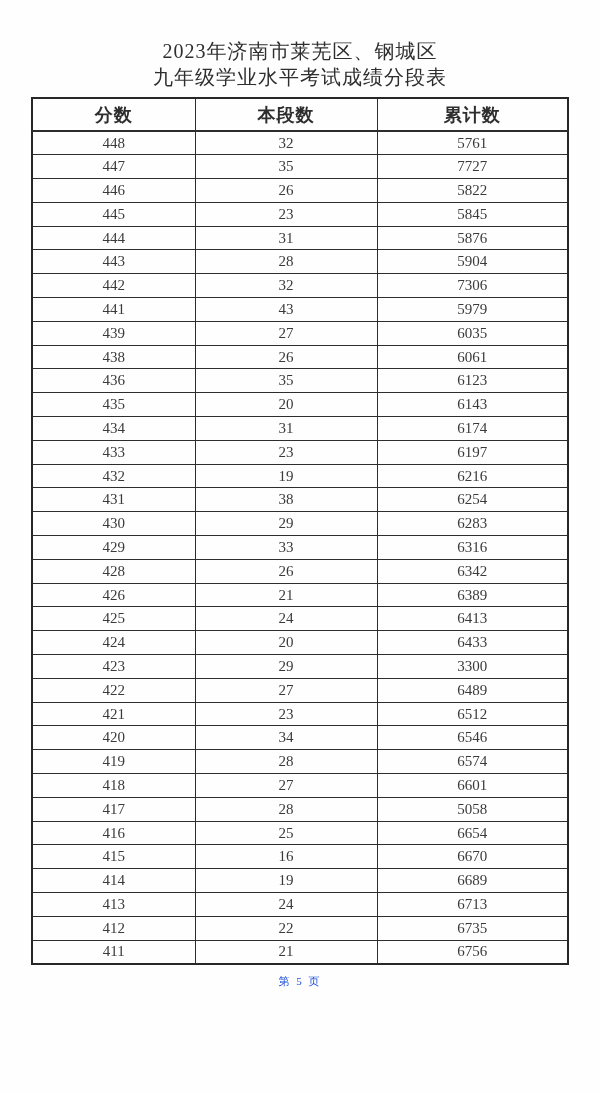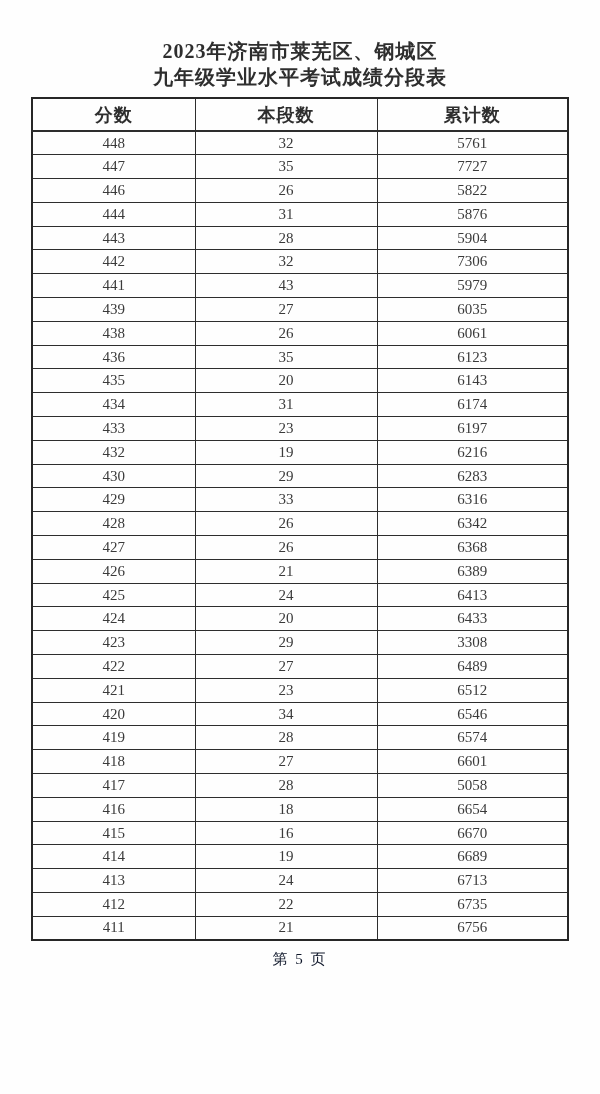--- a/index.html
+++ b/index.html
@@ -18,21 +18,21 @@
     background: #fefefe;
     overflow: hidden;
   }
   .title-block {
     padding-top: 38px;
     text-align: center;
     line-height: 1.3;
   }
   .title-line {
     font-size: 20px;
-    font-weight: bold;
+    font-weight: normal;
     color: #2e2e2e;
     letter-spacing: 1px;
   }
   .score-table {
     width: 536px;
     margin: 7px auto 0 auto;
     border-collapse: collapse;
     table-layout: fixed;
     border: 2px solid #272727;
   }
@@ -55,22 +55,22 @@
     font-size: 15px;
     color: #3a3a3a;
     text-align: center;
     vertical-align: middle;
     border: 1px solid #2d2d2d;
     line-height: 1;
   }
   .page-footer {
     margin-top: 9px;
     text-align: center;
-    font-size: 15px;
-    color: #0f172a;
+    font-size: 11px;
+    color: #1d4ed8;
     letter-spacing: 2px;
   }
 </style>
 </head>
 <body>
 
 <div class="page">
 
   <div class="title-block">
     <div class="title-line">2023年济南市莱芜区、钢城区</div>
@@ -100,20 +100,25 @@
           <td>447</td>
           <td>35</td>
           <td>7727</td>
         </tr>
         <tr>
           <td>446</td>
           <td>26</td>
           <td>5822</td>
         </tr>
         <tr>
+          <td>445</td>
+          <td>23</td>
+          <td>5845</td>
+        </tr>
+        <tr>
           <td>444</td>
           <td>31</td>
           <td>5876</td>
         </tr>
         <tr>
           <td>443</td>
           <td>28</td>
           <td>5904</td>
         </tr>
         <tr>
@@ -155,58 +160,58 @@
           <td>433</td>
           <td>23</td>
           <td>6197</td>
         </tr>
         <tr>
           <td>432</td>
           <td>19</td>
           <td>6216</td>
         </tr>
         <tr>
+          <td>431</td>
+          <td>38</td>
+          <td>6254</td>
+        </tr>
+        <tr>
           <td>430</td>
           <td>29</td>
           <td>6283</td>
         </tr>
         <tr>
           <td>429</td>
           <td>33</td>
           <td>6316</td>
         </tr>
         <tr>
           <td>428</td>
           <td>26</td>
           <td>6342</td>
         </tr>
         <tr>
-          <td>427</td>
-          <td>26</td>
-          <td>6368</td>
-        </tr>
-        <tr>
           <td>426</td>
           <td>21</td>
           <td>6389</td>
         </tr>
         <tr>
           <td>425</td>
           <td>24</td>
           <td>6413</td>
         </tr>
         <tr>
           <td>424</td>
           <td>20</td>
           <td>6433</td>
         </tr>
         <tr>
           <td>423</td>
           <td>29</td>
-          <td>3308</td>
+          <td>3300</td>
         </tr>
         <tr>
           <td>422</td>
           <td>27</td>
           <td>6489</td>
         </tr>
         <tr>
           <td>421</td>
           <td>23</td>
           <td>6512</td>
@@ -226,21 +231,21 @@
           <td>27</td>
           <td>6601</td>
         </tr>
         <tr>
           <td>417</td>
           <td>28</td>
           <td>5058</td>
         </tr>
         <tr>
           <td>416</td>
-          <td>18</td>
+          <td>25</td>
           <td>6654</td>
         </tr>
         <tr>
           <td>415</td>
           <td>16</td>
           <td>6670</td>
         </tr>
         <tr>
           <td>414</td>
           <td>19</td>

